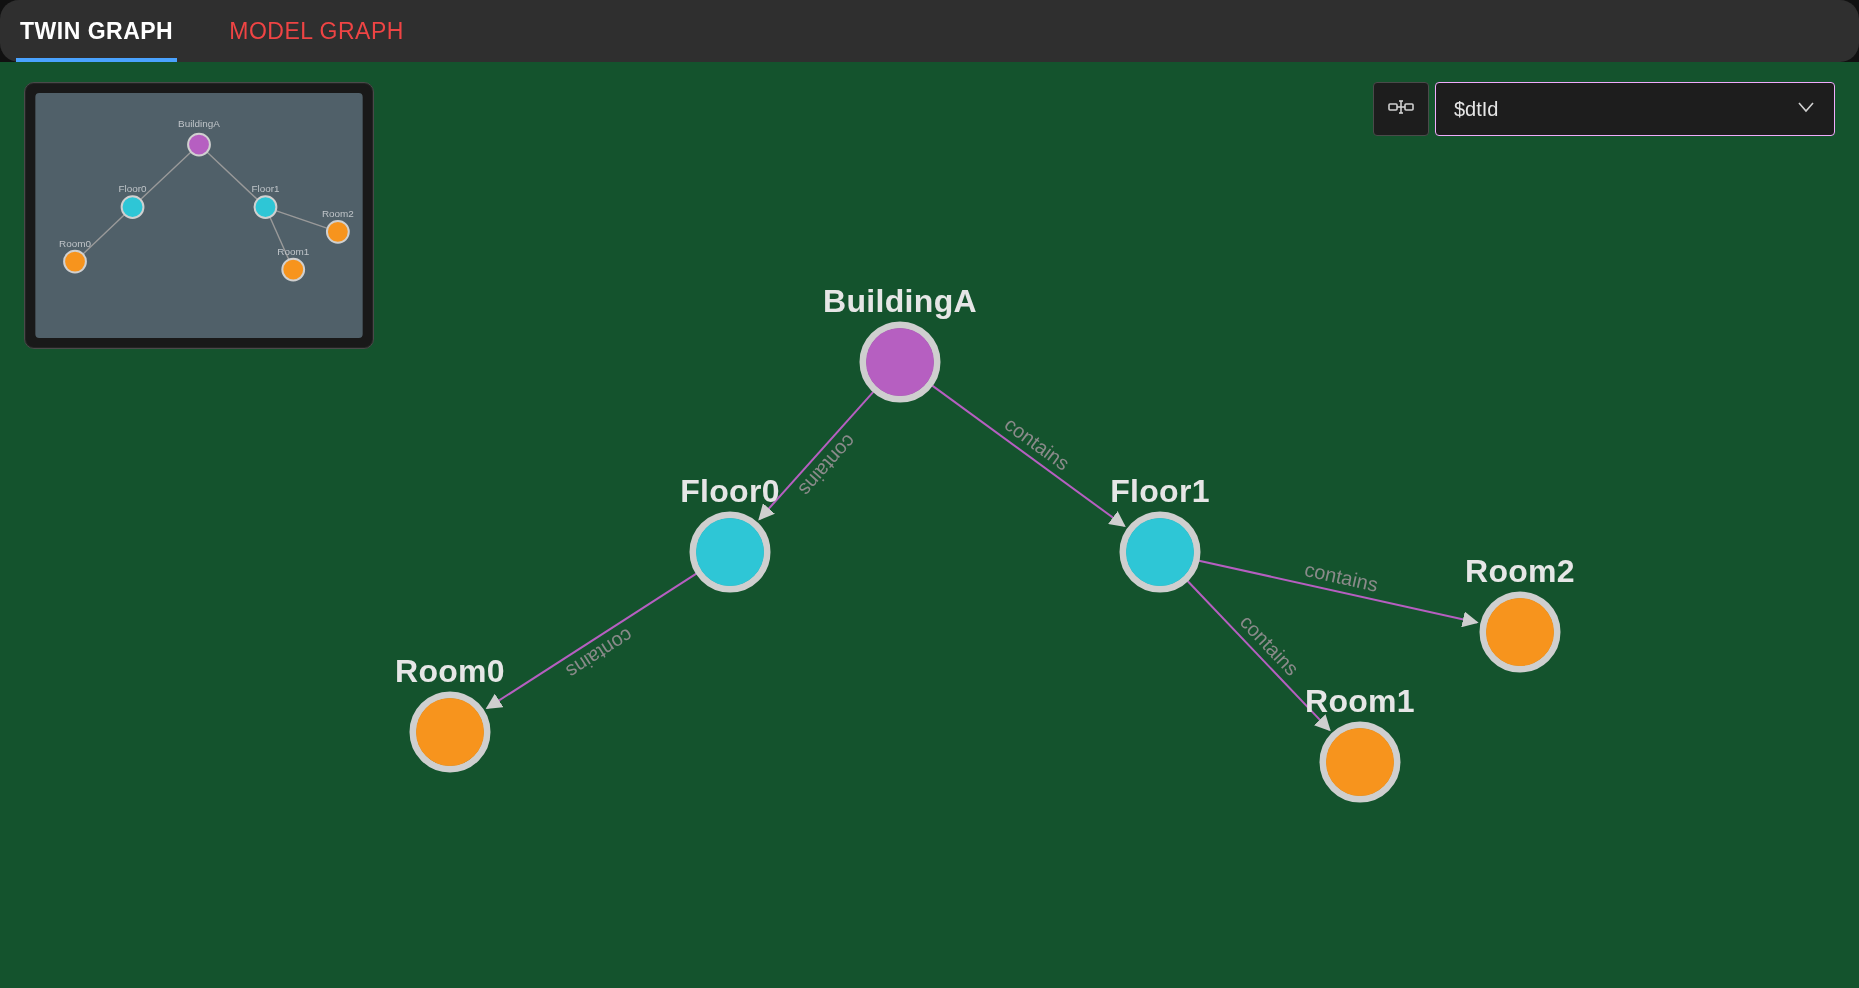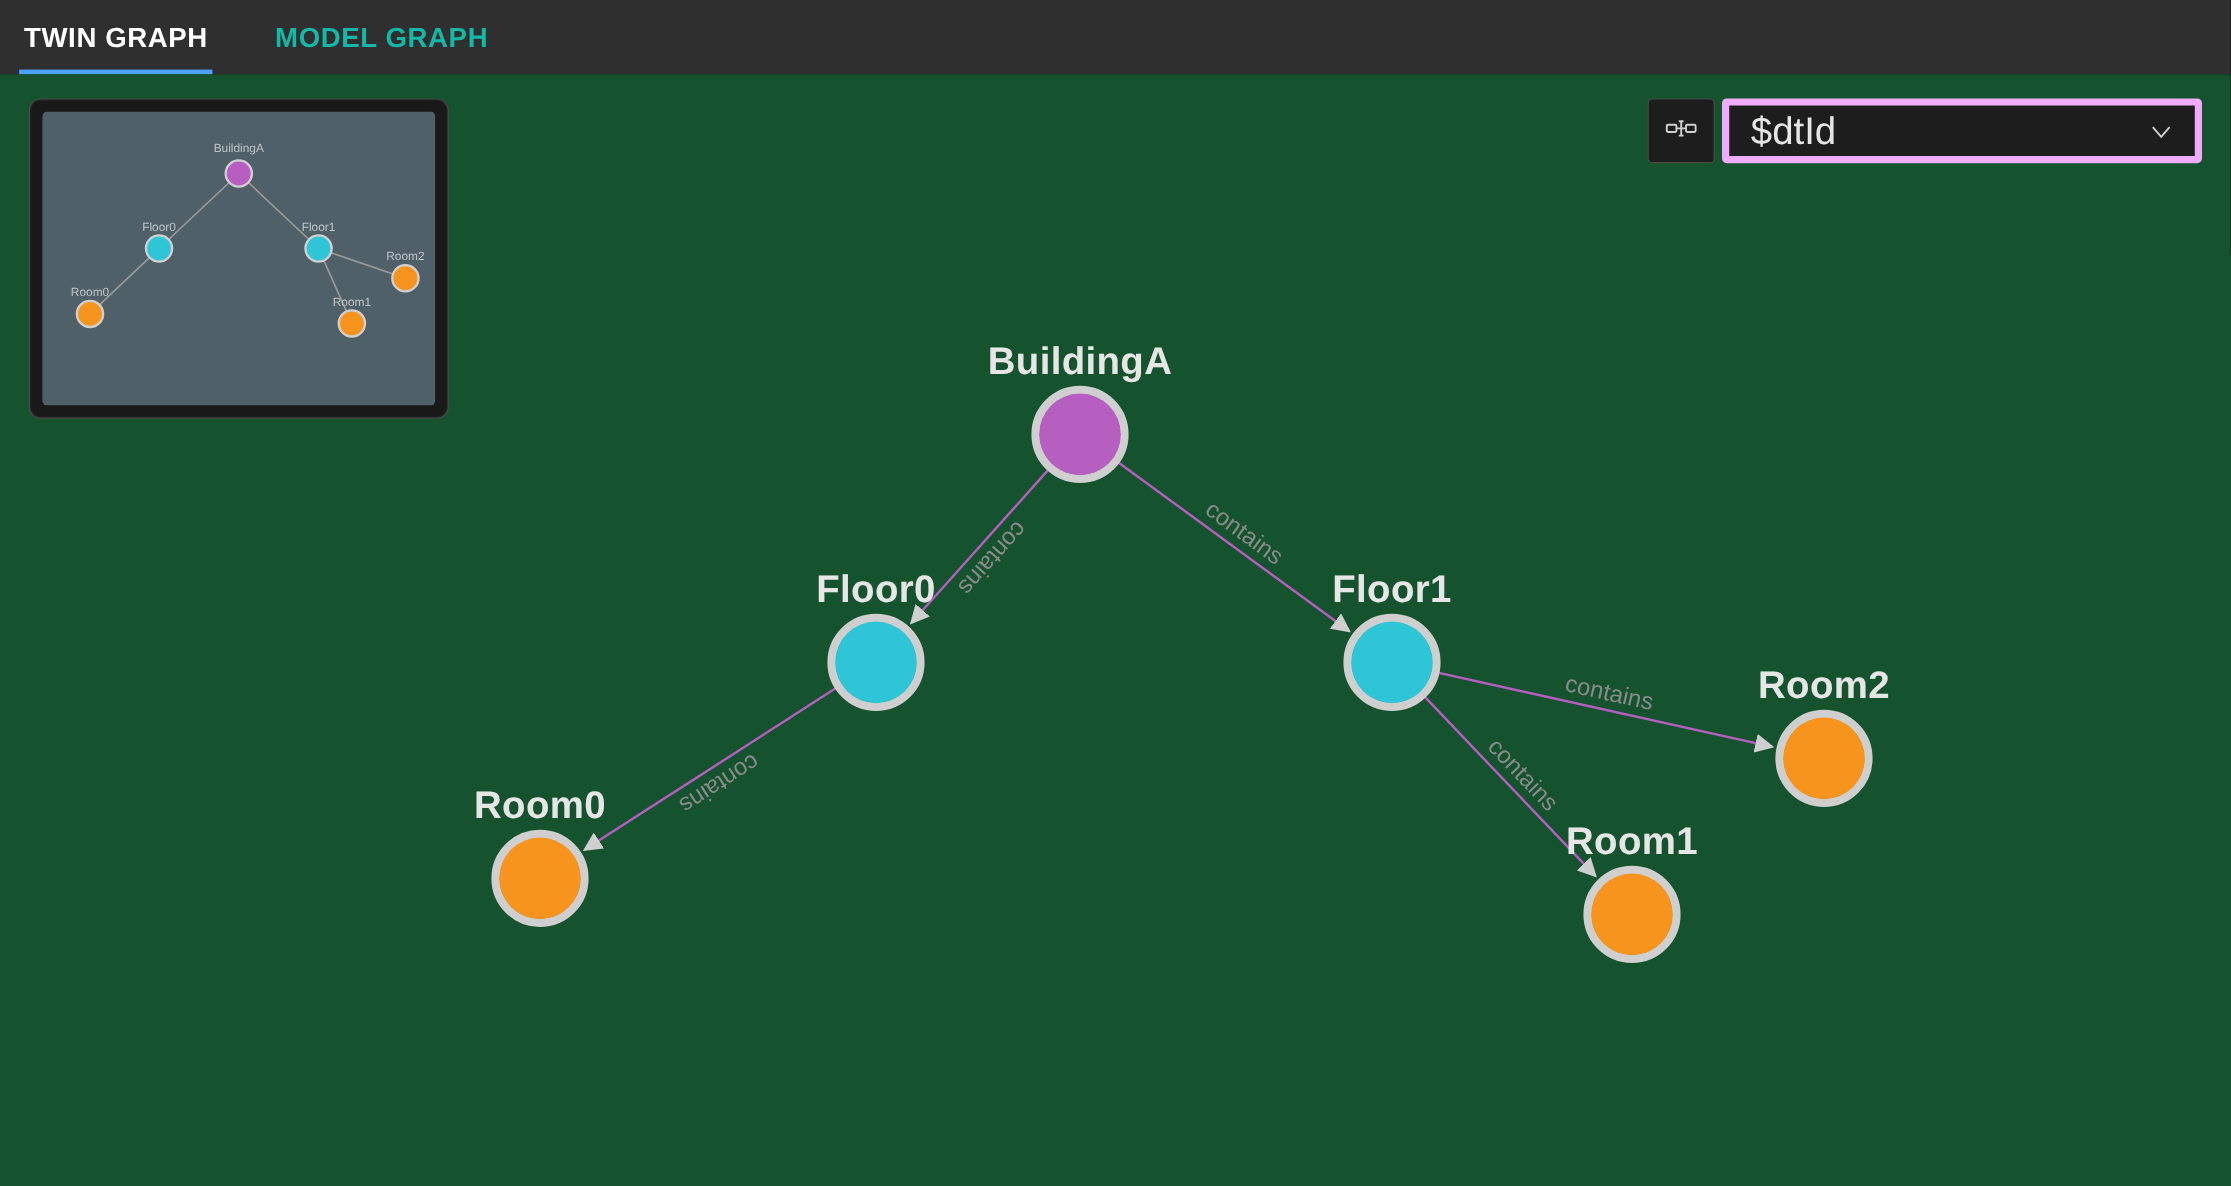--- a/index.html
+++ b/index.html
@@ -1,28 +1,28 @@
 <!DOCTYPE html>
 <html><head>
 <meta charset="utf-8">
 <style>
   * { box-sizing: border-box; margin: 0; padding: 0; }
   html, body { width: 100%; height: 100%; background: #111; font-family: "Segoe UI", Arial, sans-serif; color: #e6e6e6; }
   .app { width: 1859px; height: 988px; background: #111; position: relative; }
-  .tabbar { display: flex; align-items: center; height: 62px; background: #2f2f2f; padding-left: 18px; gap: 52px; }
-  .tab { font-size: 23px; font-weight: 700; color: #14b8a6; cursor: pointer; height: 100%; display: flex; align-items: center; position: relative; padding: 0 2px; letter-spacing: 0.5px;}
+  .tabbar { display: flex; align-items: center; height: 62px; background: #2f2f2f; padding-left: 18px; gap: 52px; border-radius: 19px; }
+  .tab { font-size: 23px; font-weight: 400; color: #ef4444; cursor: pointer; height: 100%; display: flex; align-items: center; position: relative; padding: 0 2px; letter-spacing: 0.5px;}
   .tab.active { font-weight: 700; color: #fff; }
   .tab.active::after { content:""; position:absolute; left:-2px; right:-2px; bottom:0; height:4px; background:#4aa3ff; }
   .canvas-area { position: absolute; top:62px; left:0; right:0; bottom:0; background:#14532d; }
   .minimap { position:absolute; top:20px; left:24px; width:350px; height:267px; border:1px solid #4a4a4a; border-radius:10px; background:#191919; padding:10px; box-shadow: 0 0 0 1px rgba(255,255,255,0.05) inset;}
   .minimap svg { width:100%; height:100%; display:block; }
   .dropdown-row { position:absolute; top:20px; right:24px; display:flex; align-items:center; gap:6px; }
   .dd-iconbtn { width:56px; height:54px; background:#1d1d1d; border:1px solid #4a4a4a; border-radius:4px; display:flex; align-items:center; justify-content:center; cursor:pointer;}
   .dd-iconbtn svg { width:30px; height:24px; }
-  .dd-select { width:400px; height:54px; background:#1d1d1d; border:6px solid #f0abfc; border-radius:4px; display:flex; align-items:center; justify-content:space-between; padding:0 18px; cursor:pointer; font-size:32px; color:#e6e6e6;}
+  .dd-select { width:400px; height:54px; background:#1d1d1d; border:1px solid #f0abfc; border-radius:4px; display:flex; align-items:center; justify-content:space-between; padding:0 18px; cursor:pointer; font-size:20px; color:#e6e6e6;}
   .dd-chevron { width:20px; height:20px; }
   .graph-svg { position:absolute; inset:0; width:100%; height:100%; }
   .node-label { fill:#e6e6e6; font-size:32px; font-weight:600; letter-spacing:0.3px; }
   .edge-label { fill:#8a8a8a; font-size:20px; font-weight:400; }
   .edge-line { stroke:#b65fc1; stroke-width:2; fill:none; }
   .node-ring { fill:none; stroke:#cfcfcf; stroke-width:7; }
   .node-building { fill:#b65fc1; }
   .node-floor { fill:#2ec6d6; }
   .node-room { fill:#f7941d; }
   .mini-label { fill:#bfc4c8; font-size:10px; font-weight:500; }

